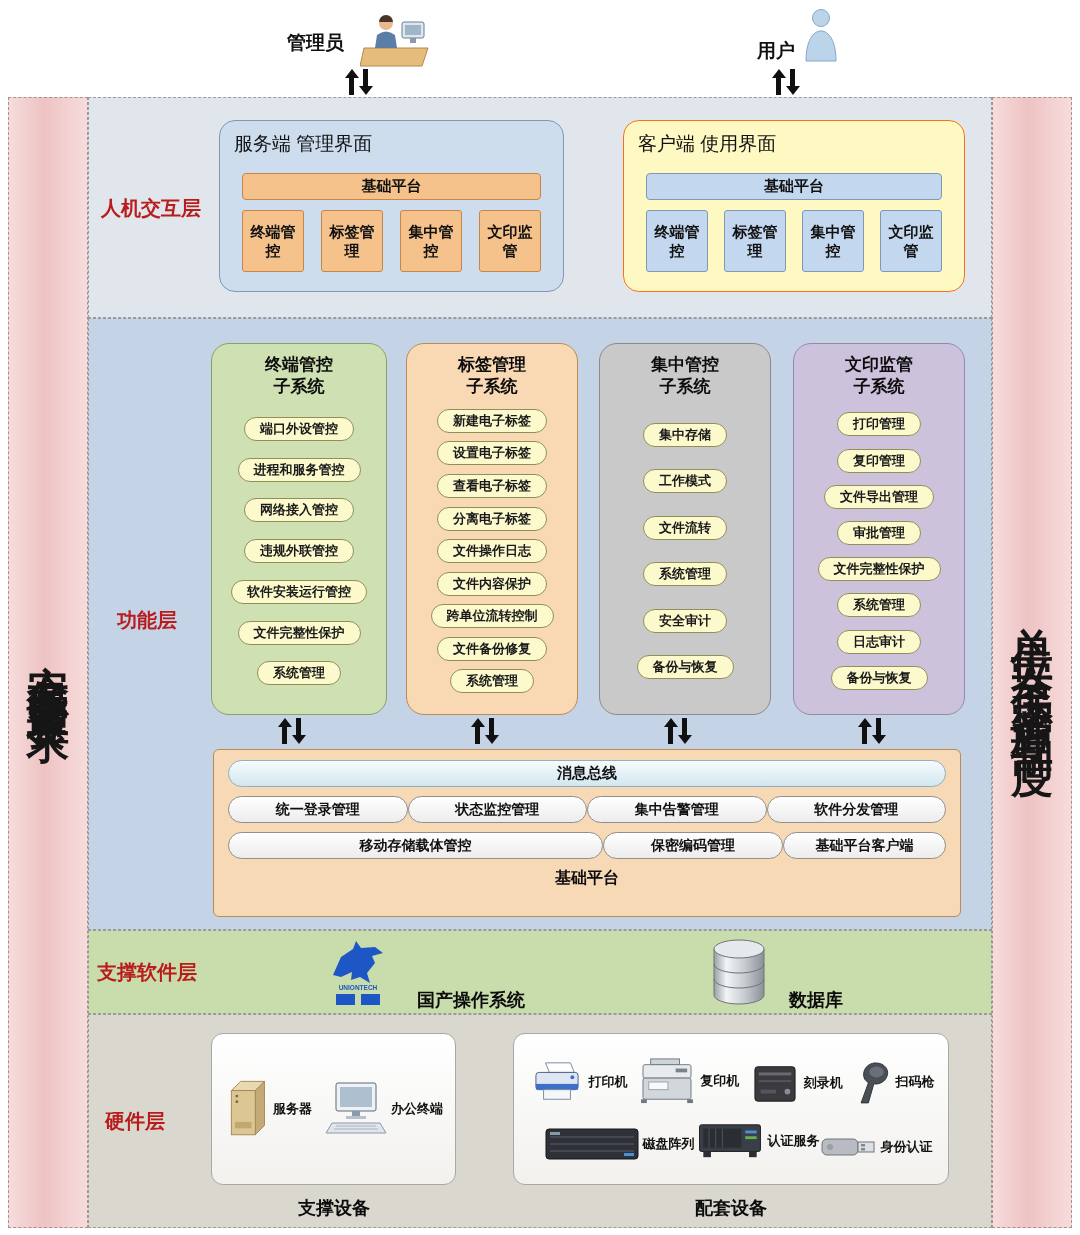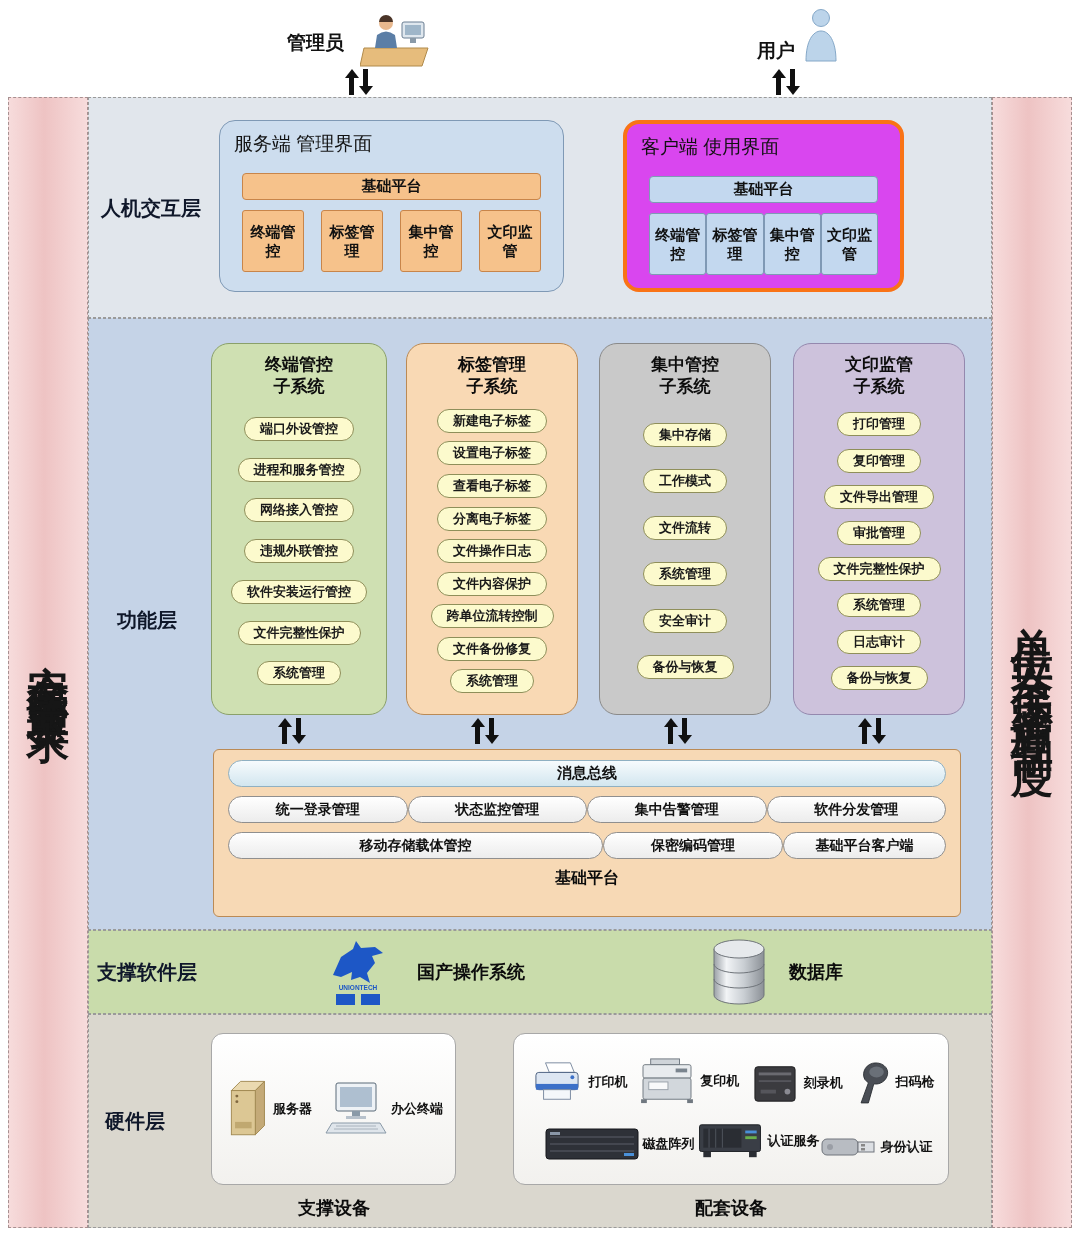--- a/index.html
+++ b/index.html
@@ -25,31 +25,31 @@
   .arr.up { margin-top:9px; }
   .arr.up::before { content:""; position:absolute; top:-9px; left:-4.5px;
     border-left:7px solid transparent; border-right:7px solid transparent; border-bottom:9px solid #101010; }
   .arr.down { margin-top:0; }
   .arr.down::after { content:""; position:absolute; bottom:-9px; left:-4.5px;
     border-left:7px solid transparent; border-right:7px solid transparent; border-top:9px solid #101010; }
 
   
   .main { position:absolute; left:88px; top:97px; width:904px; height:1131px; }
   .layer { position:relative; border:1px dashed #9a9a9a; }
-  .layer-label { position:absolute; font-weight:bold; font-size:20px; color:#0f172a; white-space:nowrap; }
+  .layer-label { position:absolute; font-weight:bold; font-size:20px; color:#b91c1c; white-space:nowrap; }
 
   .layer-interaction { height:221px; background:#e1e6ec; }
   .layer-function    { height:612px; background:#c5d3e7; }
   .layer-software    { height:84px;  background:#c9dcab; }
   .layer-hardware    { height:214px; background:#dad7ce; }
 
   
   .panel { position:absolute; top:22px; height:172px; border-radius:16px; padding:8px 14px 0; }
   .panel.server { left:130px; width:345px; background:#cdddee; border:1px solid #7f99b5; }
-  .panel.client { left:534px; width:281px; background:#d946ef; border:4px solid #f97316; }
+  .panel.client { left:534px; width:342px; background:#fef9c3; border:1px solid #f97316; }
   .panel-title { text-align:left; font-weight:normal; font-size:19px; color:#111; margin:2px 0 16px; }
   .platform-bar { height:27px; margin:0 8px 10px; border-radius:4px; display:flex; align-items:center; justify-content:center;
     font-weight:bold; font-size:15px; color:#111; }
   .panel.server .platform-bar { background:#f6c28b; border:1px solid #c8854a; }
   .panel.client .platform-bar { background:#c3d8ef; border:1px solid #7f99b5; }
   .modules { display:flex; justify-content:space-between; padding:0 8px; }
   .module { width:62px; height:62px; border-radius:3px; display:flex; align-items:center; justify-content:center;
     text-align:center; font-size:15px; font-weight:bold; line-height:1.3; padding:2px; color:#111; }
   .panel.server .module { background:#f6c28b; border:1px solid #c8854a; }
   .panel.client .module { background:#c3d8ef; border:1px solid #7f99b5; }
@@ -72,21 +72,21 @@
   .bus-pill { height:27px; border-radius:14px; margin-bottom:9px;
     background:linear-gradient(#f7fbfd,#d2e6ef); border:1px solid #8fb0c2;
     display:flex; align-items:center; justify-content:center; font-weight:bold; font-size:15px; color:#111; }
   .plat-row { display:flex; margin-bottom:9px; }
   .wpill { flex:1; height:27px; border-radius:14px; background:linear-gradient(#ffffff,#ececec);
     border:1px solid #8f8f8f; display:flex; align-items:center; justify-content:center;
     font-weight:bold; font-size:14px; color:#111; white-space:nowrap; }
   .plat-label { text-align:center; font-weight:bold; font-size:16px; color:#0c0c0c; }
 
   
-  .soft-item-label { position:absolute; font-weight:bold; font-size:18px; color:#0c0c0c; }
+  .soft-item-label { position:absolute; font-weight:bold; font-size:18px; color:#0c0c0c;margin-top:28px; }
 
   
   .hw-box { position:absolute; top:18px; height:152px; background:linear-gradient(#ffffff,#f2f1ee);
     border:1px solid #a8a8a8; border-radius:12px; }
   .hw-box.support { left:122px; width:245px; display:flex; align-items:center; justify-content:space-evenly; }
   .hw-box.aux { left:424px; width:436px; display:flex; flex-direction:column; justify-content:space-evenly; padding:6px 4px; }
   .hw-row { display:flex; justify-content:space-evenly; align-items:flex-end; }
   .hw-row.bottom { width:88%; align-self:center; }
   .hw-item { display:flex; flex-direction:row; align-items:center; gap:3px; }
   .hw-label { font-size:13px; font-weight:bold; color:#111; white-space:nowrap; }

